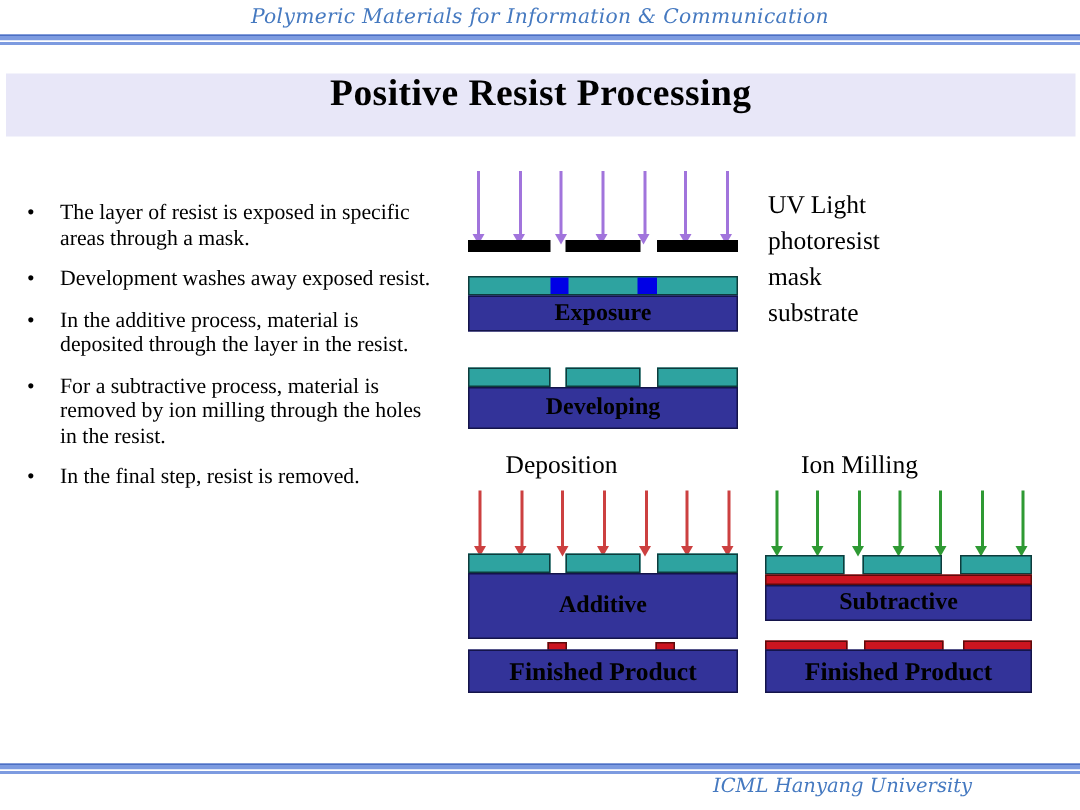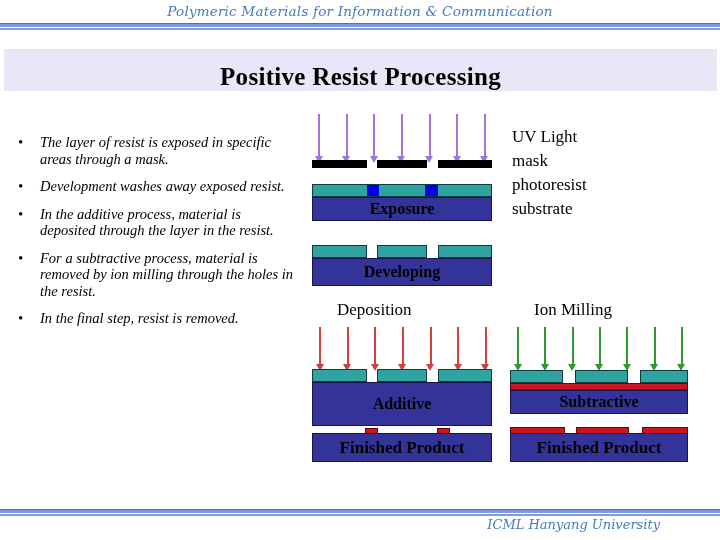--- a/index.html
+++ b/index.html
@@ -11,26 +11,26 @@
             font-family:"DejaVu Serif",serif;font-style:italic;font-size:13.5px;
             color:var(--accent_blue);letter-spacing:.2px;}
   .dblline{position:absolute;left:0;width:720px;height:6px;}
   .dblline .l1{height:3px;background:var(--rule_blue);border-top:1px solid var(--rule_blue_dark);}
   .dblline .l2{height:1px;background:#ffffff;}
   .dblline .l3{height:2px;background:var(--rule_blue);}
   .hdr-line{top:23px;}
   .ftr-line{top:509px;}
 
   .title-bar{position:absolute;top:49px;left:4px;width:713px;height:42px;
-             background:var(--title_bg);display:flex;align-items:flex-end;justify-content:center;}
+             background:var(--title_bg);display:flex;align-items:flex-start;justify-content:center;}
   .title-bar h1{margin:0;font-size:25px;font-weight:bold;letter-spacing:.3px;}
 
   
   .bullets{position:absolute;left:14px;top:134px;width:280px;}
-  .bullets ul{margin:0;padding:0;list-style:none;font-style:italic;}
+  .bullets ul{margin:0;padding:0;list-style:none;}
   .bullets li{position:relative;padding-left:26px;margin-bottom:11px;
               font-size:14.5px;line-height:16.5px;}
   .bullets li::before{content:"\2022";position:absolute;left:4px;top:0;}
 
   
   .abs{position:absolute;box-sizing:border-box;}
   .navy{background:var(--substrate);border:1px solid #14144a;
         display:flex;align-items:center;justify-content:center;}
   .navy .lbl{font-weight:bold;font-size:16px;color:#000;line-height:1;}
   .navy .lbl.big{font-size:17px;}
@@ -43,21 +43,21 @@
   .arrow-row{display:flex;justify-content:space-between;}
   .arrow{position:relative;width:2px;background:var(--c);display:inline-block;}
   .arrow::after{content:"";position:absolute;bottom:-6px;left:-3.5px;
                 border:4.5px solid transparent;border-bottom:none;
                 border-top:7px solid var(--c);}
 
   .dia-label{position:absolute;font-size:17px;}
   .legend{position:absolute;left:512px;top:125px;font-size:17px;line-height:24px;}
   .legend div{white-space:nowrap;}
 
-  .ftr-text{position:absolute;top:517px;right:60px;
+  .ftr-text{position:absolute;top:517px;right:72px;
             font-family:"DejaVu Serif",serif;font-style:italic;font-size:13px;
             color:var(--accent_blue);}
 </style>
 </head>
 <body>
 
 <div class="slide">
 
   <div class="hdr-text">Polymeric Materials for Information &amp; Communication</div>
   <div class="dblline hdr-line">
@@ -102,22 +102,22 @@
     <div class="abs" style="left:54px;top:0;width:12px;height:11px;background:var(--exposed);"></div>
     <div class="abs" style="left:112px;top:0;width:13px;height:11px;background:var(--exposed);"></div>
   </div>
 
   <div class="abs navy" style="left:312px;top:197px;width:180px;height:24px;">
     <span class="lbl">Exposure</span>
   </div>
 
   <div class="legend">
     <div>UV Light</div>
+    <div>photoresist</div>
     <div>mask</div>
-    <div>photoresist</div>
     <div>substrate</div>
   </div>
 
   <div class="abs teal-row" style="left:312px;top:245px;width:180px;height:13px;">
     <div class="teal-seg" style="width:55px;"></div>
     <div style="width:10px;"></div>
     <div class="teal-seg" style="width:50px;"></div>
     <div style="width:11px;"></div>
     <div class="teal-seg" style="width:54px;"></div>
   </div>

